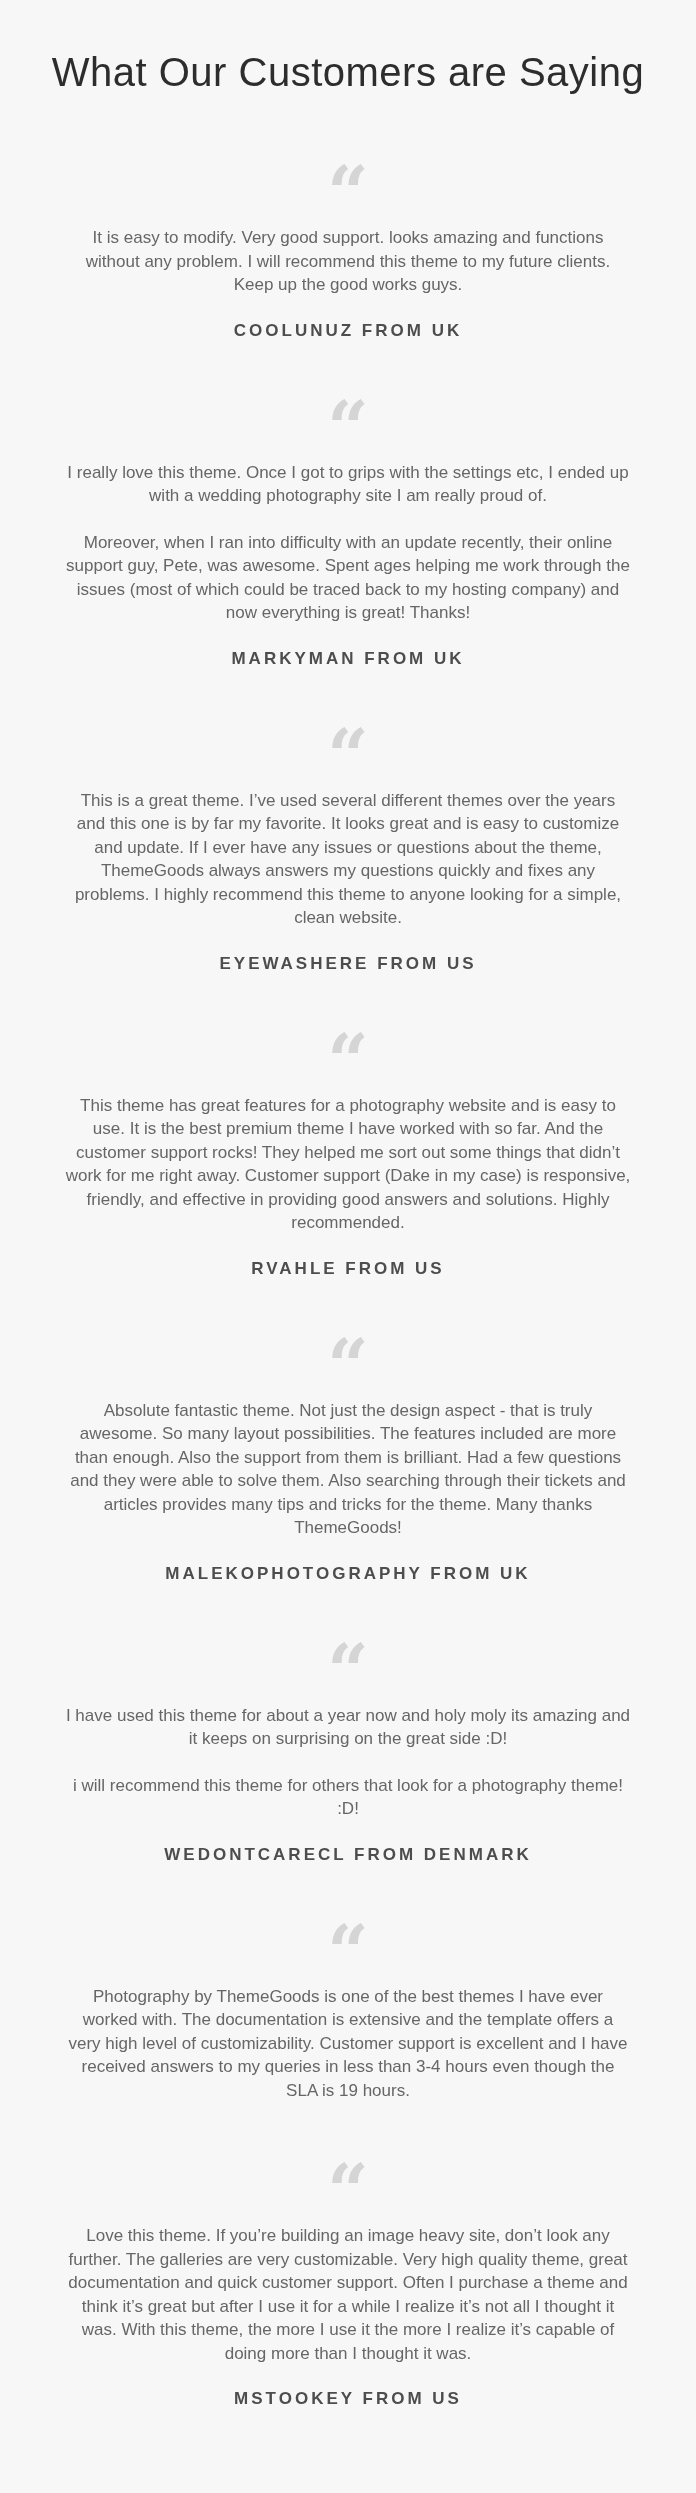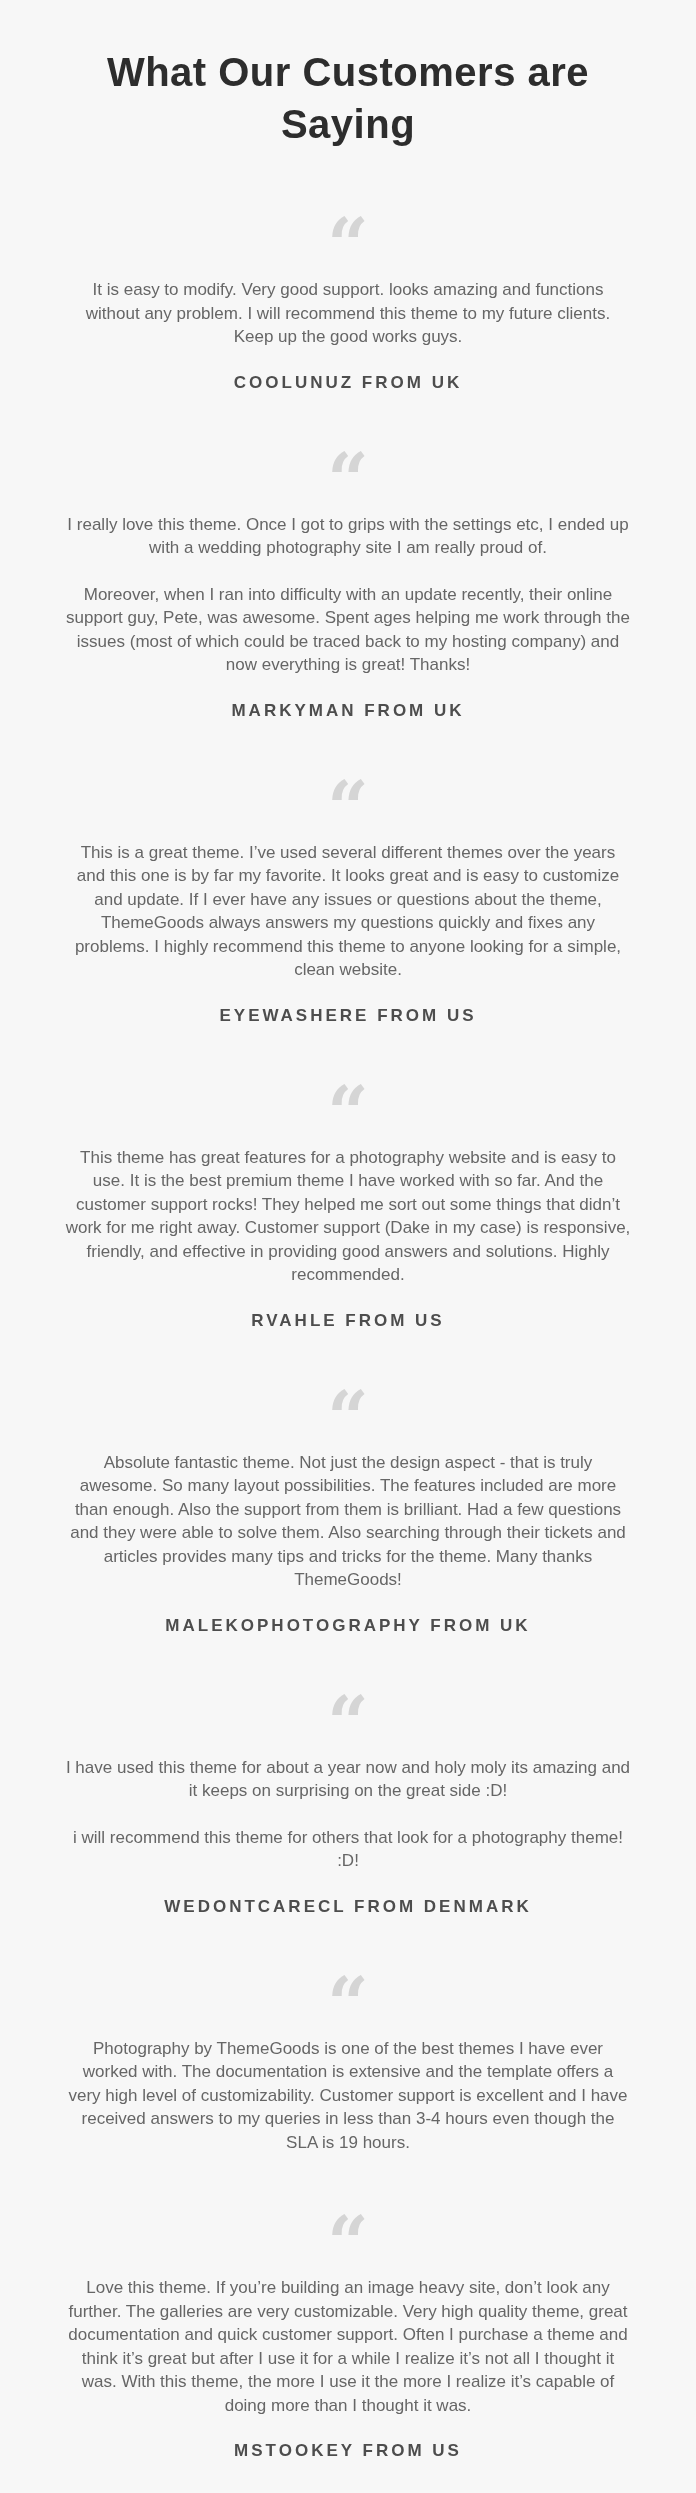--- a/index.html
+++ b/index.html
@@ -10,21 +10,21 @@
   }
   .page {
     width: 696px;
     margin: 0 auto;
     box-sizing: border-box;
     padding: 46px 48px 48px;
     text-align: center;
   }
   .section-title {
     font-size: 40px;
-    font-weight: 700;
+    font-weight: 400;
     color: #2d2d2d;
     letter-spacing: 0.5px;
     line-height: 1.3;
     margin: 0 0 66px 0;
   }
   .testimonial {
     margin: 0 auto 60px auto;
   }
   .testimonial:last-child {
     margin-bottom: 0;

